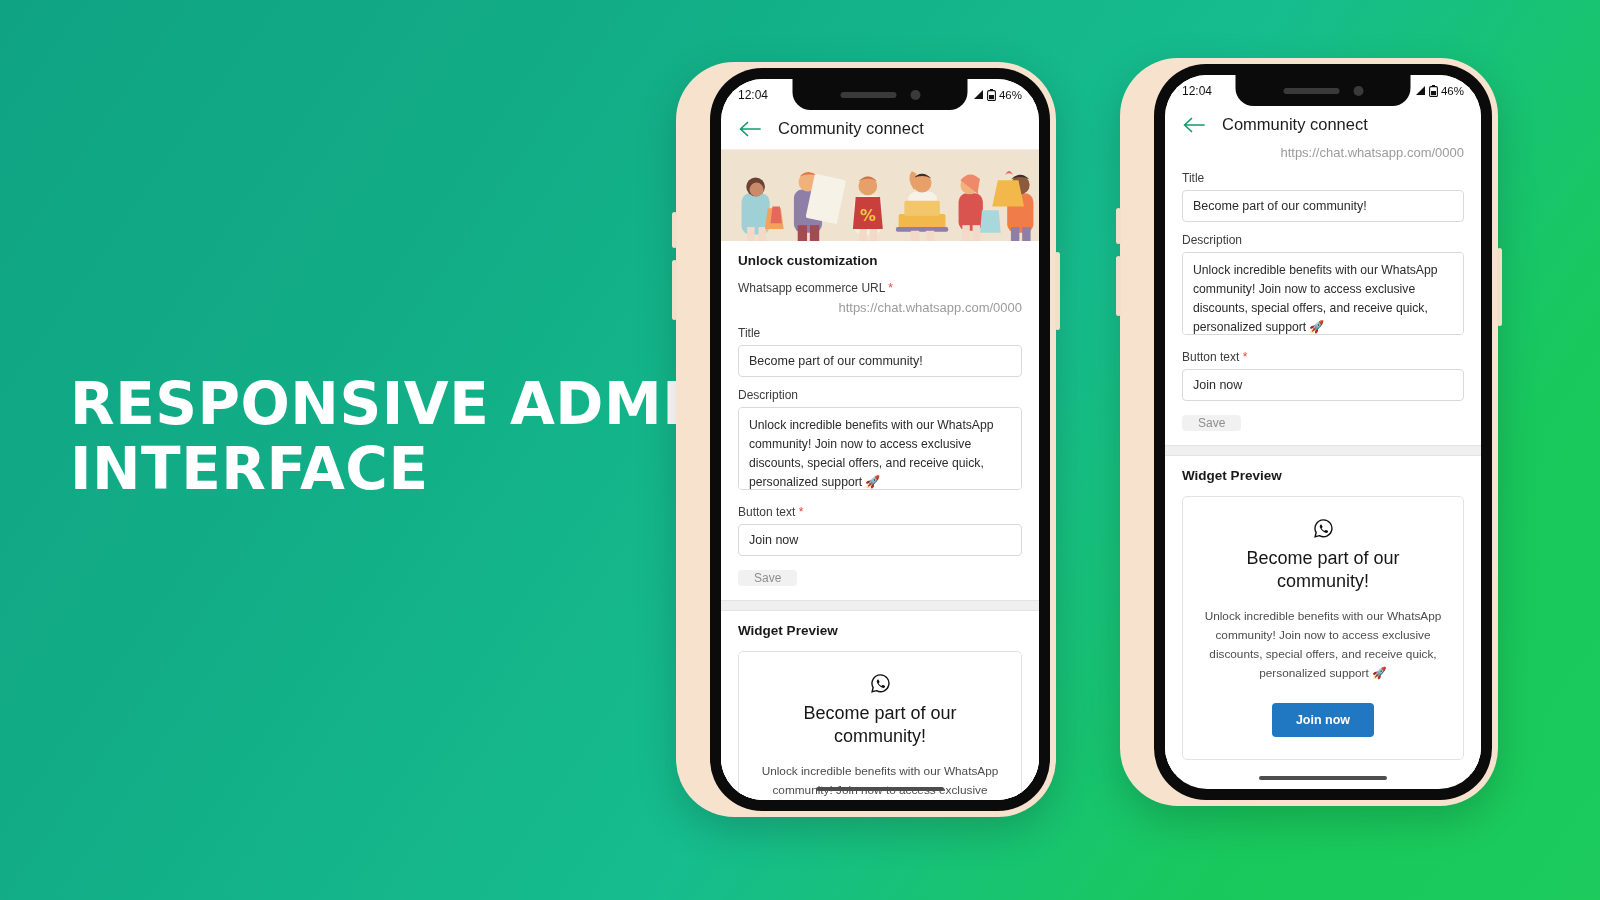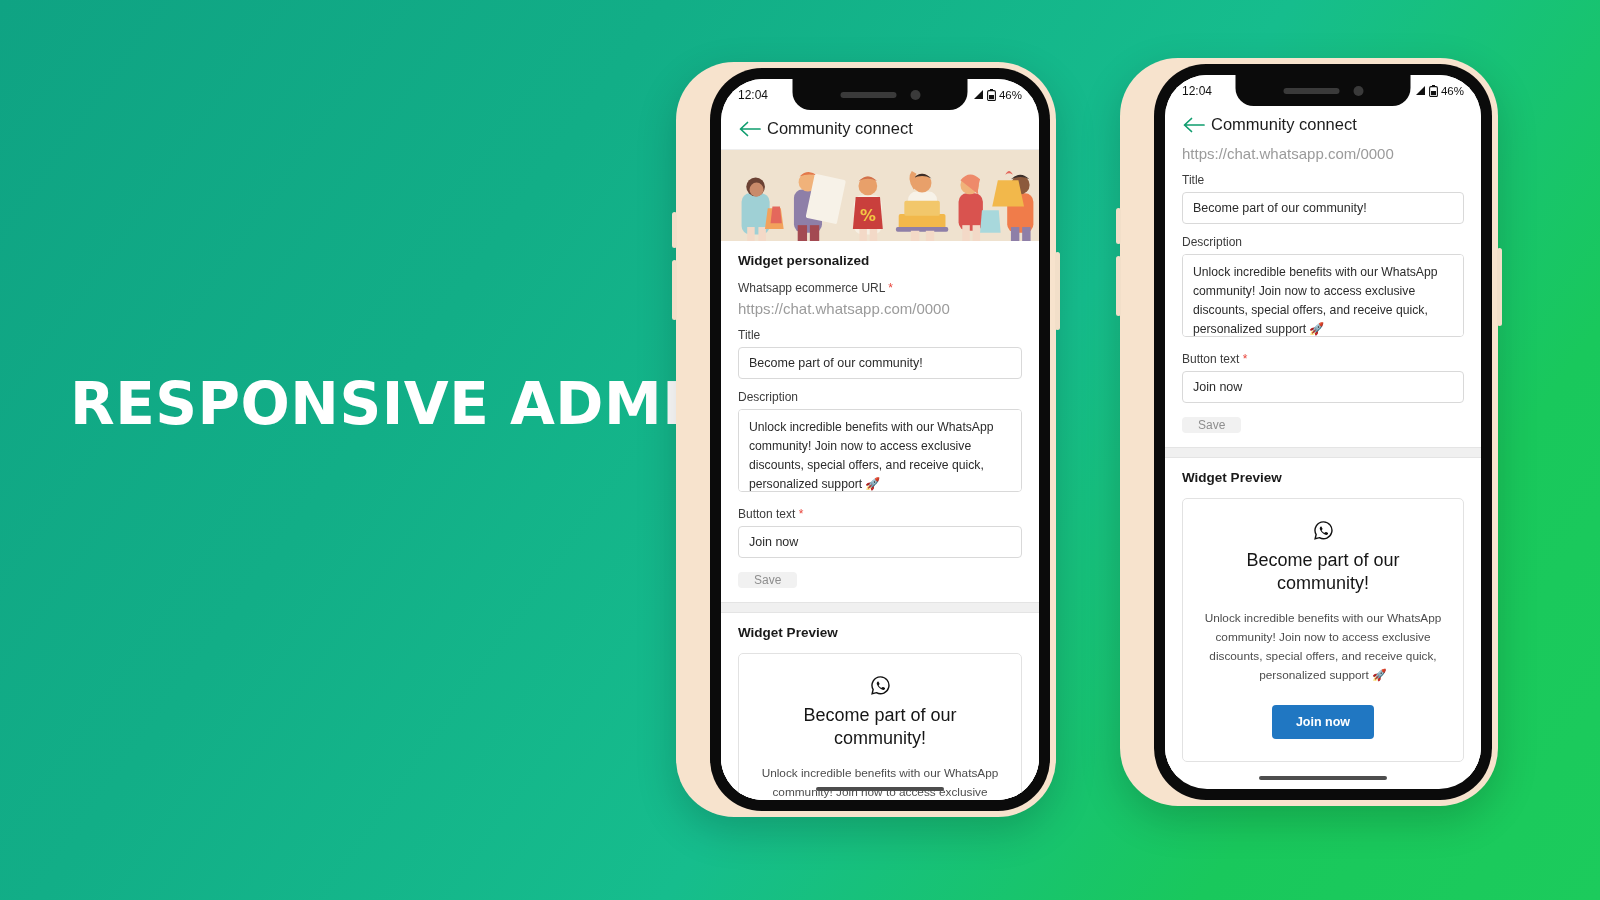--- a/index.html
+++ b/index.html
@@ -92,21 +92,21 @@
     z-index: 10;
     background: #fff;
   }
   .status-right { display: flex; align-items: center; gap: 3px; }
   .status-pct { font-size: 11.5px; font-weight: 500; }
 
   
   .app-header {
     display: flex;
     align-items: center;
-    gap: 6px;
+    gap: 17px;
     padding: 9px 18px 11px 18px;
     background: #fff;
   }
   .back-arrow { color: #0F9D6E; display: flex; align-items: center; }
   .app-title { font-size: 16.5px; color: #1d1d1d; font-weight: 400; }
 
   
   .content { background: #fff; }
 
   
@@ -139,23 +139,24 @@
     border: 1px solid #d9d9d9;
     border-radius: 4px;
     padding: 8px 10px;
     font-size: 12.5px;
     color: #2b2b2b;
     font-family: "Liberation Sans", sans-serif;
     background: #fff;
     outline: none;
   }
   .helper {
-    font-size: 15px;
+    font-size: 13px;
     color: #9b9b9b;
     margin-top: 5px;
+    text-align: right;
   }
   .textarea {
     width: 100%;
     border: 1px solid #d9d9d9;
     border-radius: 4px;
     padding: 8px 10px;
     font-size: 12.2px;
     line-height: 1.55;
     color: #2b2b2b;
     font-family: "Liberation Sans", sans-serif;
@@ -225,20 +226,21 @@
     border-radius: 3px;
     z-index: 30;
   }
   .wa-icon { flex-shrink: 0; margin-top: 2px; }
 </style>
 </head>
 <body>
 
 <div class="headline">
   <span class="headline-line">RESPONSIVE ADMIN</span>
+  <span class="headline-line">INTERFACE</span>
 </div>
 
 <div class="phone phone-1">
   <div class="side-btn left" style="top:150px;height:36px;"></div>
   <div class="side-btn left" style="top:198px;height:60px;"></div>
   <div class="side-btn right" style="top:190px;height:78px;"></div>
   <div class="phone-inner">
     <div class="screen">
       <div class="notch">
         <div class="speaker"></div>
@@ -331,21 +333,21 @@
               <path d="M310 25 q10 -10 20 0 q-10 -5 -20 0Z" fill="#3C2F2A"></path>
               <rect x="310" y="76" width="9" height="16" fill="#8E7FA8"></rect>
               <rect x="322" y="76" width="9" height="16" fill="#8E7FA8"></rect>
               <path d="M296 26 l22 0 l6 28 l-34 0 Z" fill="#F2B84B"></path>
               <path d="M304 20 q4 -8 8 0 q-4 -3 -8 0Z" fill="#E4685C"></path>
             </g>
           </svg>
         </div>
 
         <div class="section">
-          <div class="section-title">Widget personalized</div>
+          <div class="section-title">Unlock customization</div>
 
           <div class="field">
             <label class="field-label">
               <span>Whatsapp ecommerce URL</span>
               <span class="req">*</span>
             </label>
             <div class="helper">https://chat.whatsapp.com/0000</div>
           </div>
 
           <div class="field">

